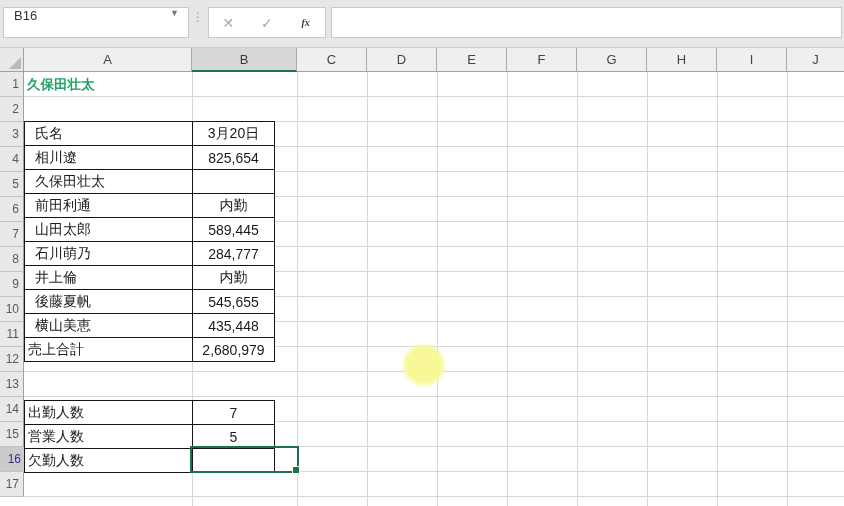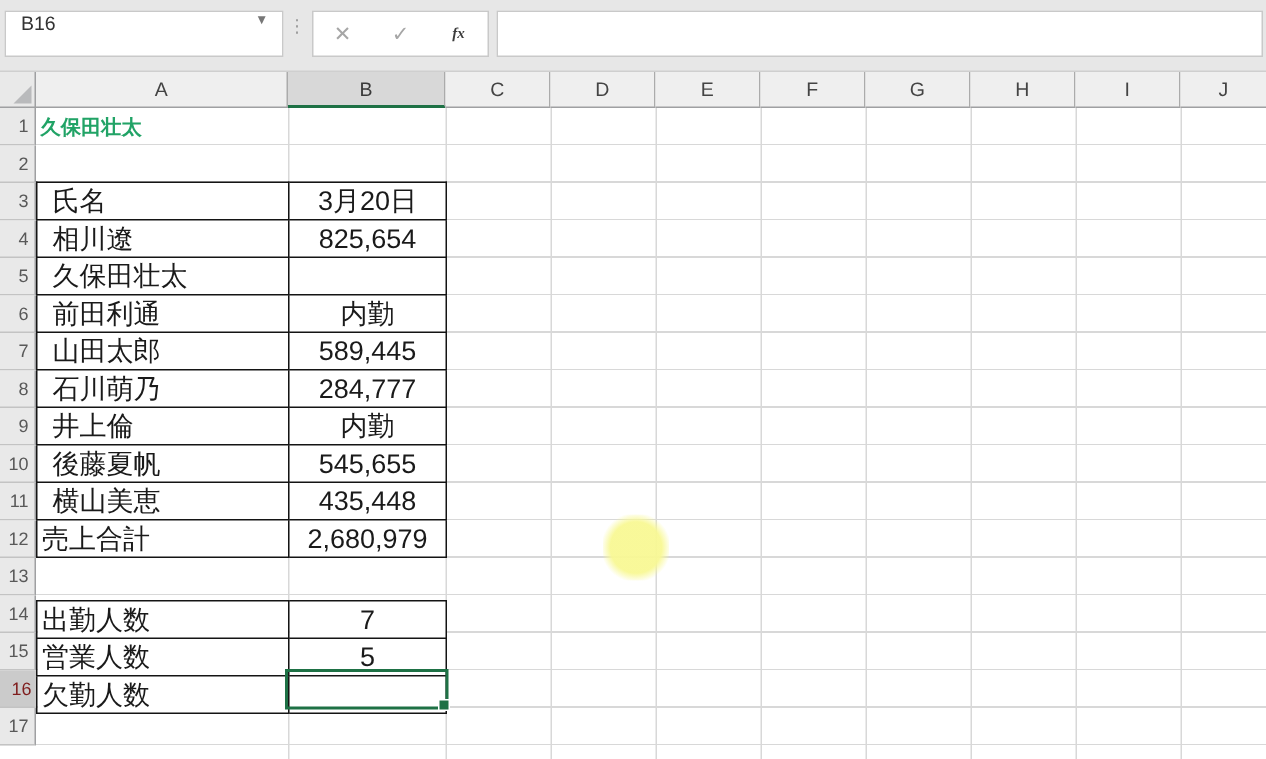--- a/index.html
+++ b/index.html
@@ -36,34 +36,34 @@
   .colheads { position:absolute; left:24px; top:0; height:24px; display:flex; }
   .ch { height:24px; background:#efefef; border-right:1px solid #ababab;
     border-bottom:1px solid #9fa0a2; color:#444; font-size:13px;
     display:flex; align-items:center; justify-content:center; }
   .ch.sel { background:#d8d8d8; border-bottom:2px solid #1e7145; color:#3a3a3a; }
 
   .rowheads { position:absolute; left:0; top:24px; width:24px; }
   .rh { width:24px; height:25px; background:#e9e9e9; border-right:1px solid #9fa0a2;
     border-bottom:1px solid #c3c3c3; color:#595959; font-size:12px;
     display:flex; align-items:center; justify-content:flex-end; padding-right:4px; }
-  .rh.sel { background:#cbcbcb; border-right:2px solid #1e7145; color:#7f1d1d;padding-left:21px; }
+  .rh.sel { background:#cbcbcb; border-right:2px solid #1e7145; color:#4c1d95;padding-left:21px; }
 
   .body { position:absolute; left:24px; top:24px; right:0; bottom:0;
     background:repeating-linear-gradient(to bottom,#fff 0 24px,#d8d8d8 24px 25px); }
   .vline { position:absolute; top:0; bottom:0; width:1px; background:#d8d8d8; }
 
   .a1title { position:absolute; left:3px; top:4px; font-size:13.5px; font-weight:bold;
     color:#21a366; white-space:nowrap; }
 
   table.xl { border-collapse:collapse; position:absolute; left:0; }
-  table.xl td { border:1px solid #141414; height:24px; font-size:18px; color:#1a1a1a;
+  table.xl td { border:1px solid #141414; height:24px; font-size:14px; color:#1a1a1a;
     background:#fff; white-space:nowrap; overflow:hidden; }
   td.colA { width:168px; padding-left:10px; }
-  td.colB { width:105px; text-align:center; }
+  td.colB { width:82px; text-align:center; }
   td.green { background:#c9eed5; color:#2e9e62; }
   td.lbl   { padding-left:3px; }
 
   .maintable { top:49px; }
   .sumtable  { top:328px; }
 
   .selbox { position:absolute; left:166px; top:374px; width:109px; height:27px;
     border:2px solid #1e7145; background:transparent; }
   .handle { position:absolute; left:268px; top:394px; width:8px; height:8px;
     background:#1e7145; border:1px solid #fff; }

